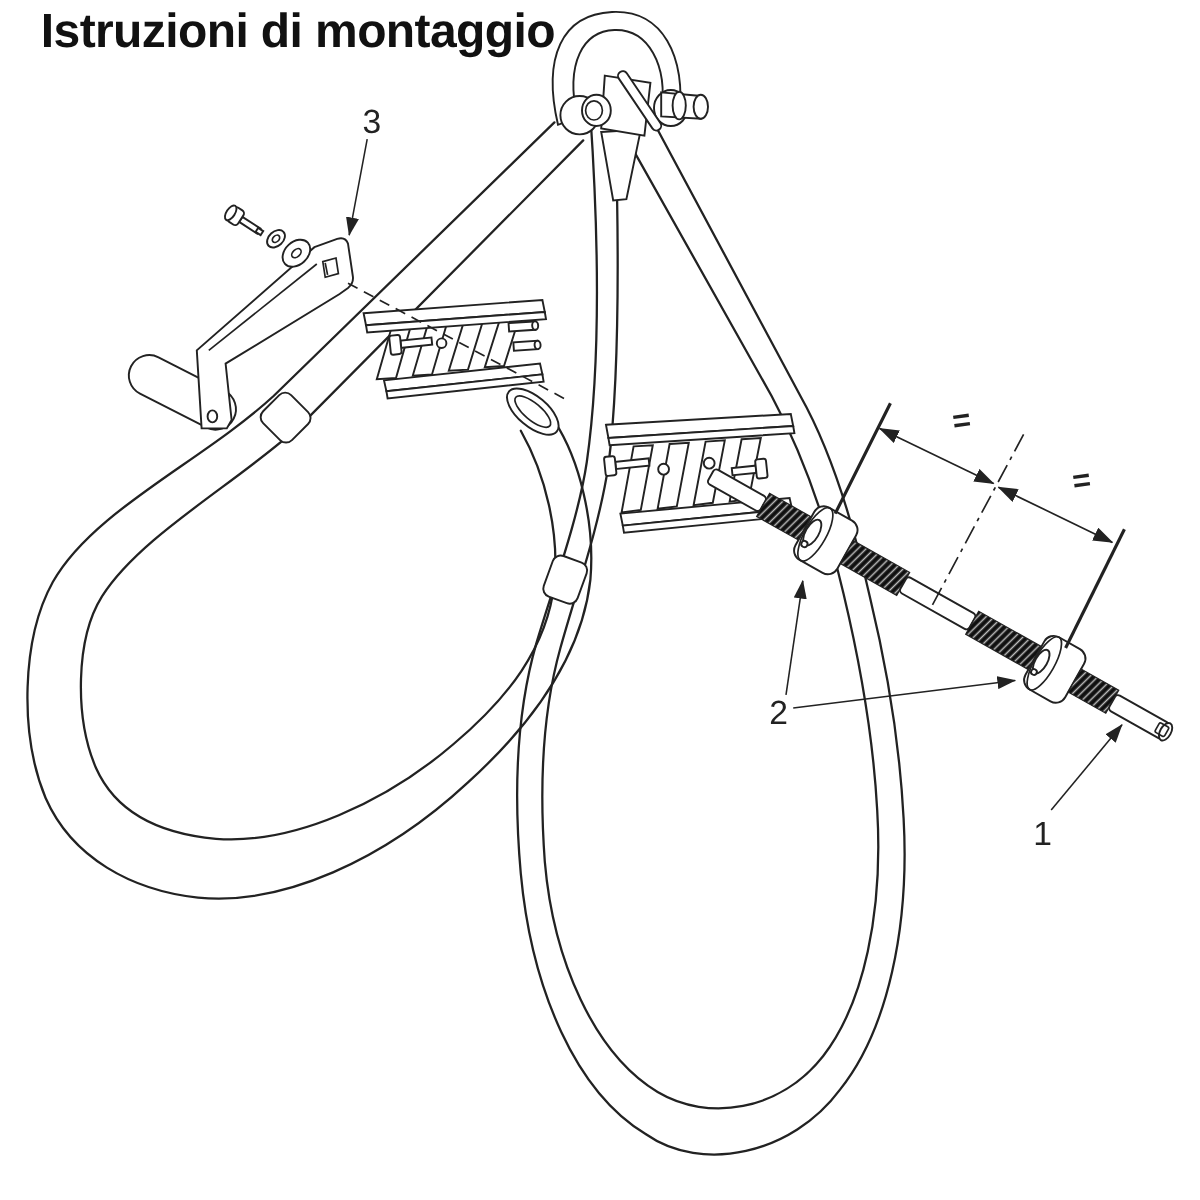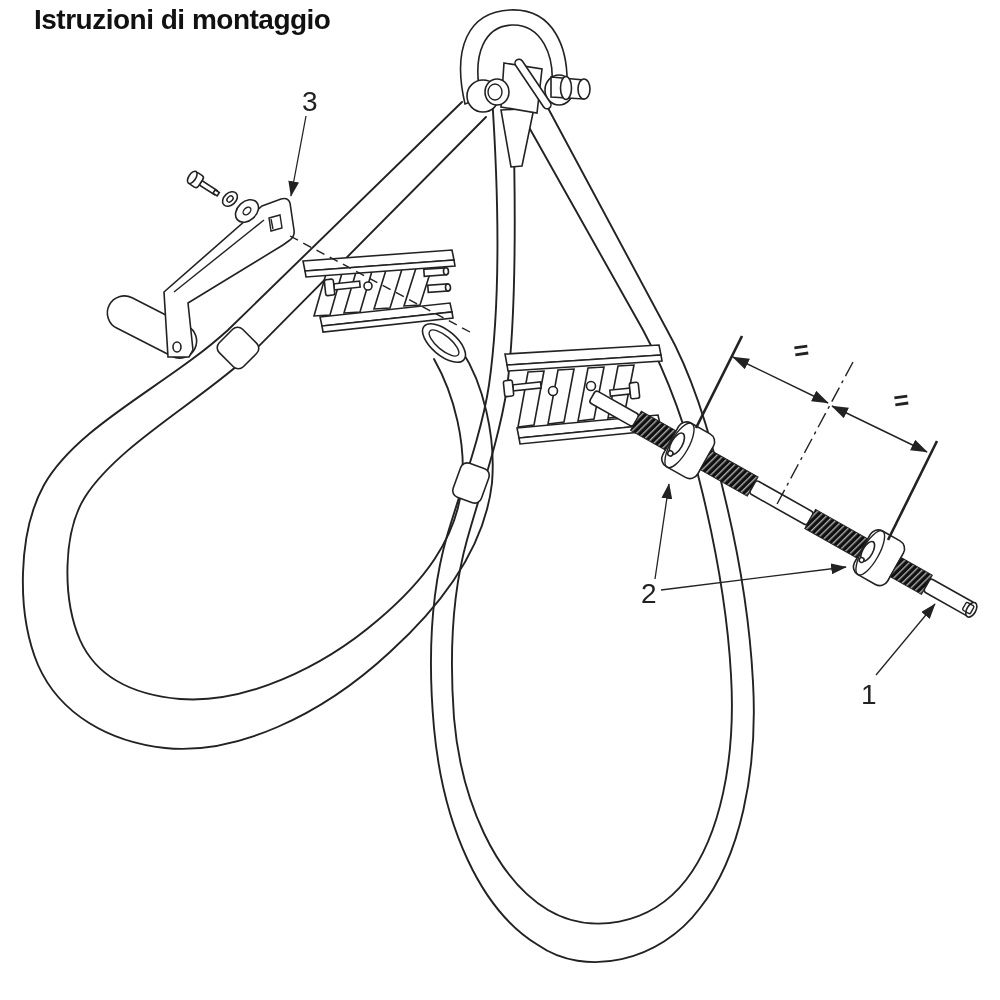--- a/index.html
+++ b/index.html
@@ -1,17 +1,17 @@
 <!DOCTYPE html>
 <html><head>
 <meta charset="utf-8">
 <style>
   html,body{margin:0;padding:0;background:#ffffff;}
   body{width:1000px;height:1000px;position:relative;font-family:"Liberation Sans",sans-serif;overflow:hidden;}
-  #page-title{position:absolute;left:34px;top:4px;margin:0;font-size:28px;font-weight:700;
+  #page-title{position:absolute;left:34px;top:4px;margin:0;font-size:40px;font-weight:700;
               letter-spacing:-0.5px;color:#111;font-family:"Liberation Sans",sans-serif;text-align:center;}
   svg{position:absolute;left:0;top:0;}
   .tube{fill:none;stroke:#222;stroke-width:1.9;stroke-linecap:round;}
   .part{fill:#ffffff;stroke:#222;stroke-width:1.6;}
   .thin{fill:none;stroke:#222;stroke-width:1.4;}
   .callout-text{font-size:28px;fill:#222;}
   .eq-text{font-size:26px;font-weight:700;fill:#222;}
   .leader{stroke:#222;stroke-width:1.3;fill:none;}
   .ext{stroke:#222;stroke-width:2.6;}
   .dim{stroke:#222;stroke-width:1.4;fill:none;}

